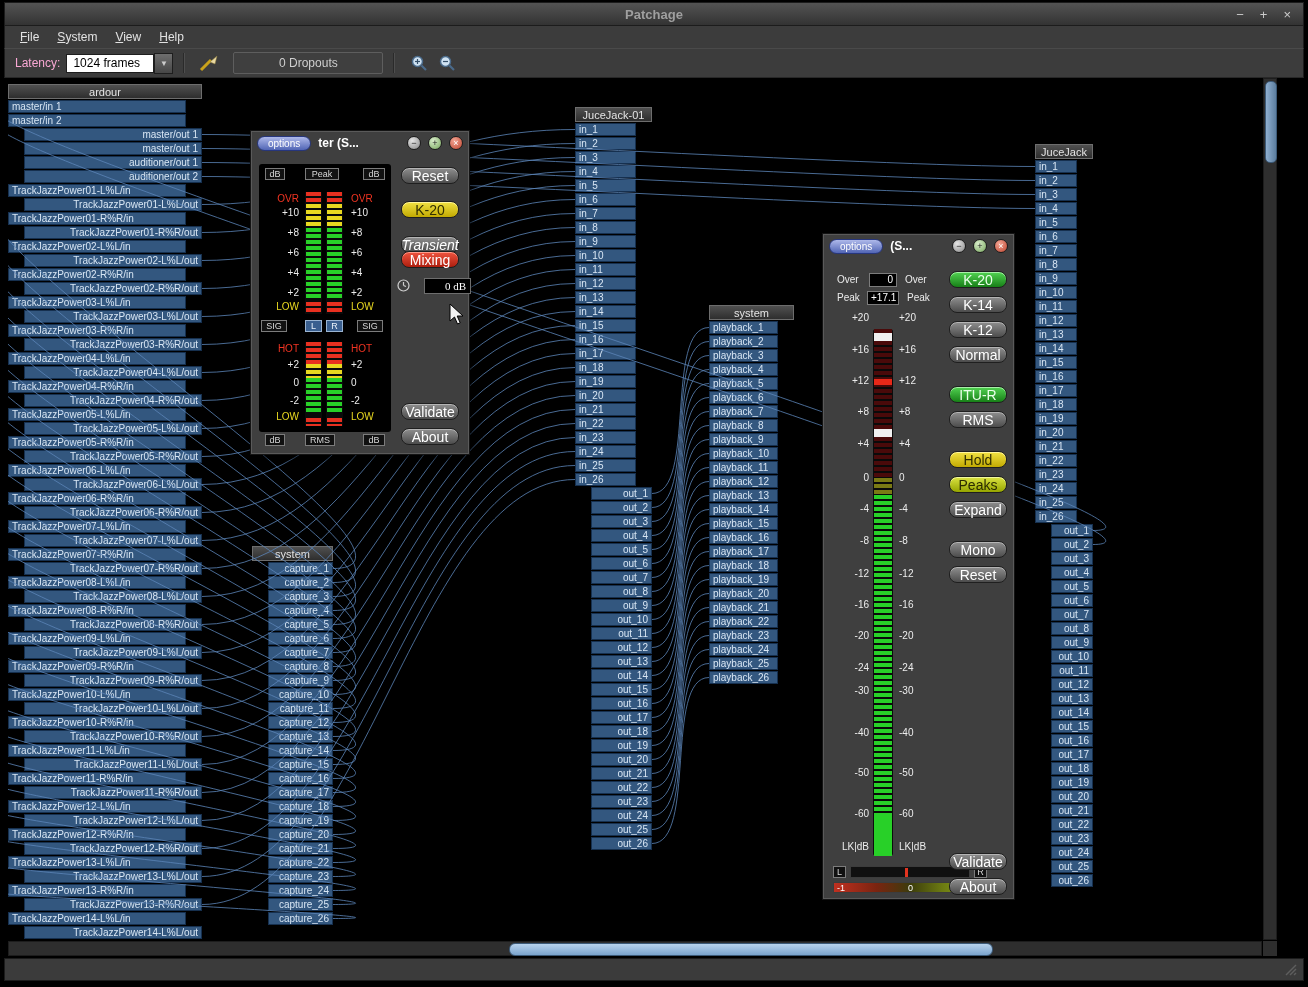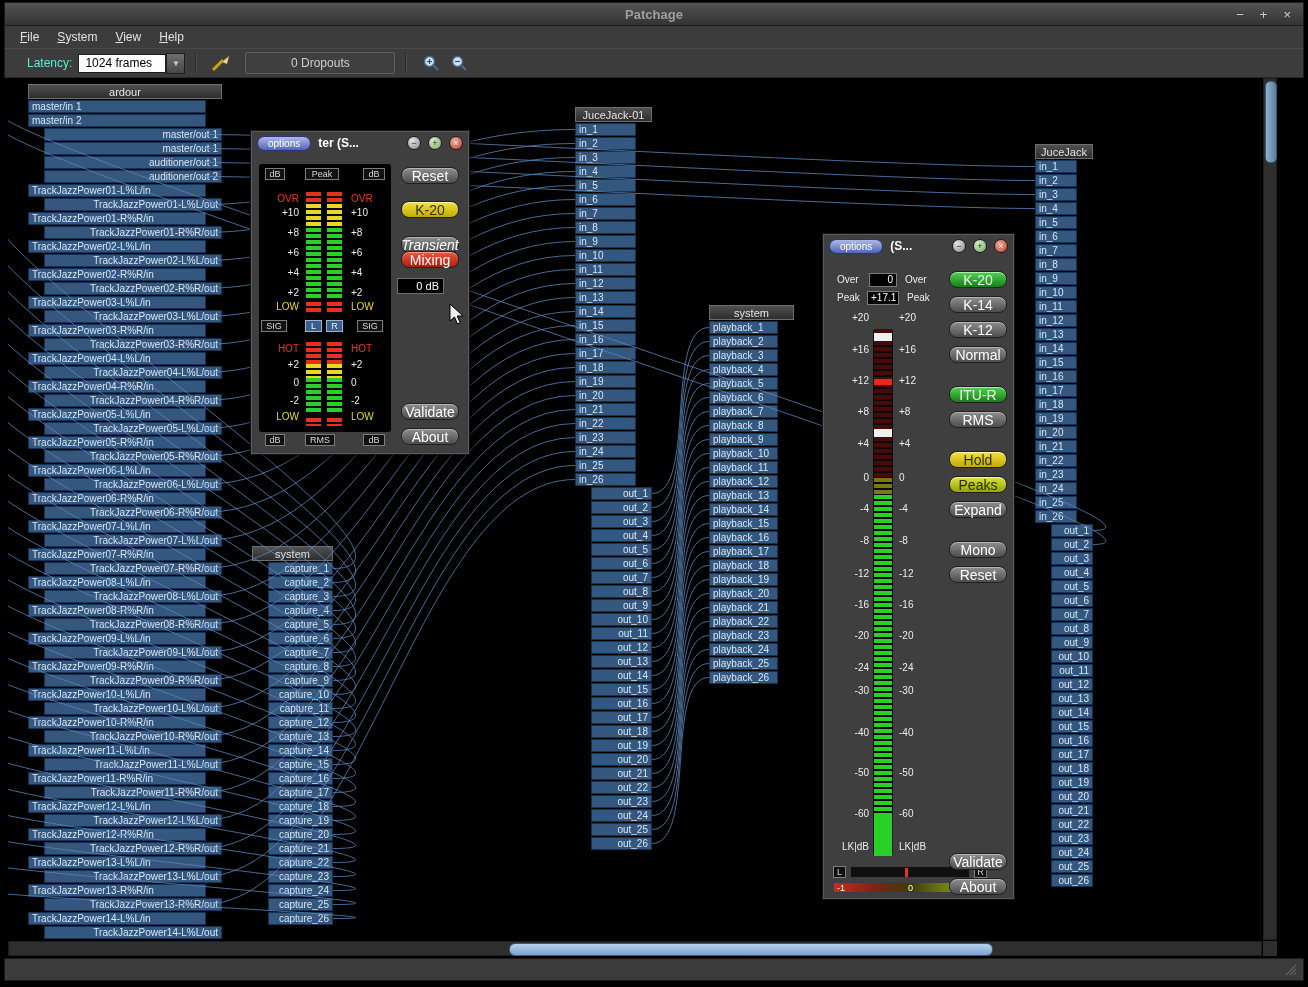--- a/index.html
+++ b/index.html
@@ -15,21 +15,21 @@
   .tb-title{color:#9f9f9f;font-weight:bold;font-size:13px;}
   .tb-btns{position:absolute;right:12px;top:0;height:100%;display:flex;gap:16px;align-items:center;color:#ccc;font-size:13px;}
   .tb-btns span{cursor:default;}
   .menubar{position:absolute;left:4px;top:26px;right:4px;height:22px;background:#3c3c3c;
     display:flex;align-items:center;padding-left:6px;font-size:12px;color:#e2e2e2;box-sizing:border-box;border-left:1px solid #1c1c1c;border-right:1px solid #1c1c1c;}
   .menu-item{padding:2px 9px;}
   .menu-item::first-letter{text-decoration:underline;}
   .toolbar{position:absolute;left:4px;top:48px;right:4px;height:30px;background:#3c3c3c;
     border-top:1px solid #4a4a4a;border-bottom:1px solid #282828;display:flex;align-items:center;
     padding-left:10px;font-size:12px;box-sizing:border-box;border-left:1px solid #1c1c1c;border-right:1px solid #1c1c1c;}
-  .lat-label{color:#5eead4;margin-right:6px;margin-left:12px;}
+  .lat-label{color:#f9a8d4;margin-right:6px;}
   .combo{background:#fff;color:#000;height:17px;line-height:17px;padding:0 6px;font-size:12px;border:1px solid #1e1e1e;min-width:74px;}
   .combo-btn{width:17px;height:19px;background:linear-gradient(#6e6e6e,#474747);border:1px solid #1e1e1e;
     color:#ccc;font-size:8px;display:flex;align-items:center;justify-content:center;}
   .sep{width:0;height:20px;border-left:1px solid #2a2a2a;border-right:1px solid #4e4e4e;margin:0 10px;}
   .tool-btn{min-width:148px;height:20px;background:#3f3f3f;border:1px solid #5e5e5e;border-radius:2px;
     color:#cfcfcf;display:flex;align-items:center;justify-content:center;font-size:12px;margin-left:10px;}
   .icon-btn{width:22px;height:20px;display:flex;align-items:center;justify-content:center;margin:0 3px;}
   
   .canvas{position:absolute;left:8px;top:78px;width:1254px;height:862px;background:#000;overflow:hidden;}
   .node{position:absolute;z-index:1;}
@@ -220,21 +220,21 @@
       <path d="M 644 737.5 C 689 737.5, 656 571.5, 701 571.5"></path>
       <path d="M 644 751.5 C 689 751.5, 656 585.5, 701 585.5"></path>
       <path d="M 644 765.5 C 689 765.5, 656 599.5, 701 599.5"></path>
       <path d="M 194 56.5 C 354 56.5, 867 88.5, 1027 88.5"></path>
       <path d="M 194 70.5 C 354 70.5, 867 102.5, 1027 102.5"></path>
       <path d="M 194 84.5 C 354 84.5, 867 116.5, 1027 116.5"></path>
       <path d="M 194 98.5 C 354 98.5, 867 130.5, 1027 130.5"></path>
       <path d="M 1085 452.5 C 1245 452.5, -160 28.5, 0 28.5"></path>
       <path d="M 1085 466.5 C 1245 466.5, -160 42.5, 0 42.5"></path>
     </svg>
-<div class="node" style="left: 0px; top: 6px; width: 194px; margin-left: 20px;">
+<div class="node" style="left: 0px; top: 6px; width: 194px;">
       <div class="node-title">ardour</div>
       <div class="port in">master/in 1</div>
       <div class="port in">master/in 2</div>
       <div class="port out">master/out 1</div>
       <div class="port out">master/out 1</div>
       <div class="port out">auditioner/out 1</div>
       <div class="port out">auditioner/out 2</div>
       <div class="port in">TrackJazzPower01-L%L/in</div>
       <div class="port out">TrackJazzPower01-L%L/out</div>
       <div class="port in">TrackJazzPower01-R%R/in</div>
@@ -526,21 +526,21 @@
       </div>
       <div class="tag" style="left: 6px; top: 270px; width: 20px;">dB</div>
       <div class="tag" style="left: 46px; top: 270px; width: 30px;">RMS</div>
       <div class="tag" style="left: 104px; top: 270px; width: 22px;">dB</div>
     </div>
   <svg width="13" height="13" style="position:absolute;left:146px;top:148px;">
     <circle cx="6.5" cy="6.5" r="5.5" fill="none" stroke="#cfcfcf" stroke-width="1.2"></circle>
     <line x1="6.5" y1="6.5" x2="6.5" y2="3" stroke="#cfcfcf" stroke-width="1.2"></line>
     <line x1="6.5" y1="6.5" x2="9" y2="7.5" stroke="#cfcfcf" stroke-width="1.2"></line>
   </svg>
-  <div class="db-display" style="left:146px;top:147px;width:47px;height:16px;">0 dB</div>
+  <div class="db-display" style="left:173px;top:147px;width:47px;height:16px;font-family:Liberation Serif, serif;">0 dB</div>
 <div class="mbtn " style="left: 150px; top: 36px;">Reset</div>
     <div class="mbtn by" style="left: 150px; top: 70px;">K-20</div>
     <div class="mbtn " style="left: 150px; top: 105px; font-style: italic;">Transient</div>
     <div class="mbtn br" style="left: 150px; top: 120px;">Mixing</div>
     <div class="mbtn" style="left: 150px; top: 272px;">Validate</div>
     <div class="mbtn" style="left: 150px; top: 297px;">About</div>
   </div>
 
 <div class="meterwin" style="left:822px;top:233px;width:193px;height:667px;">
   <div class="mw-titlebar">

